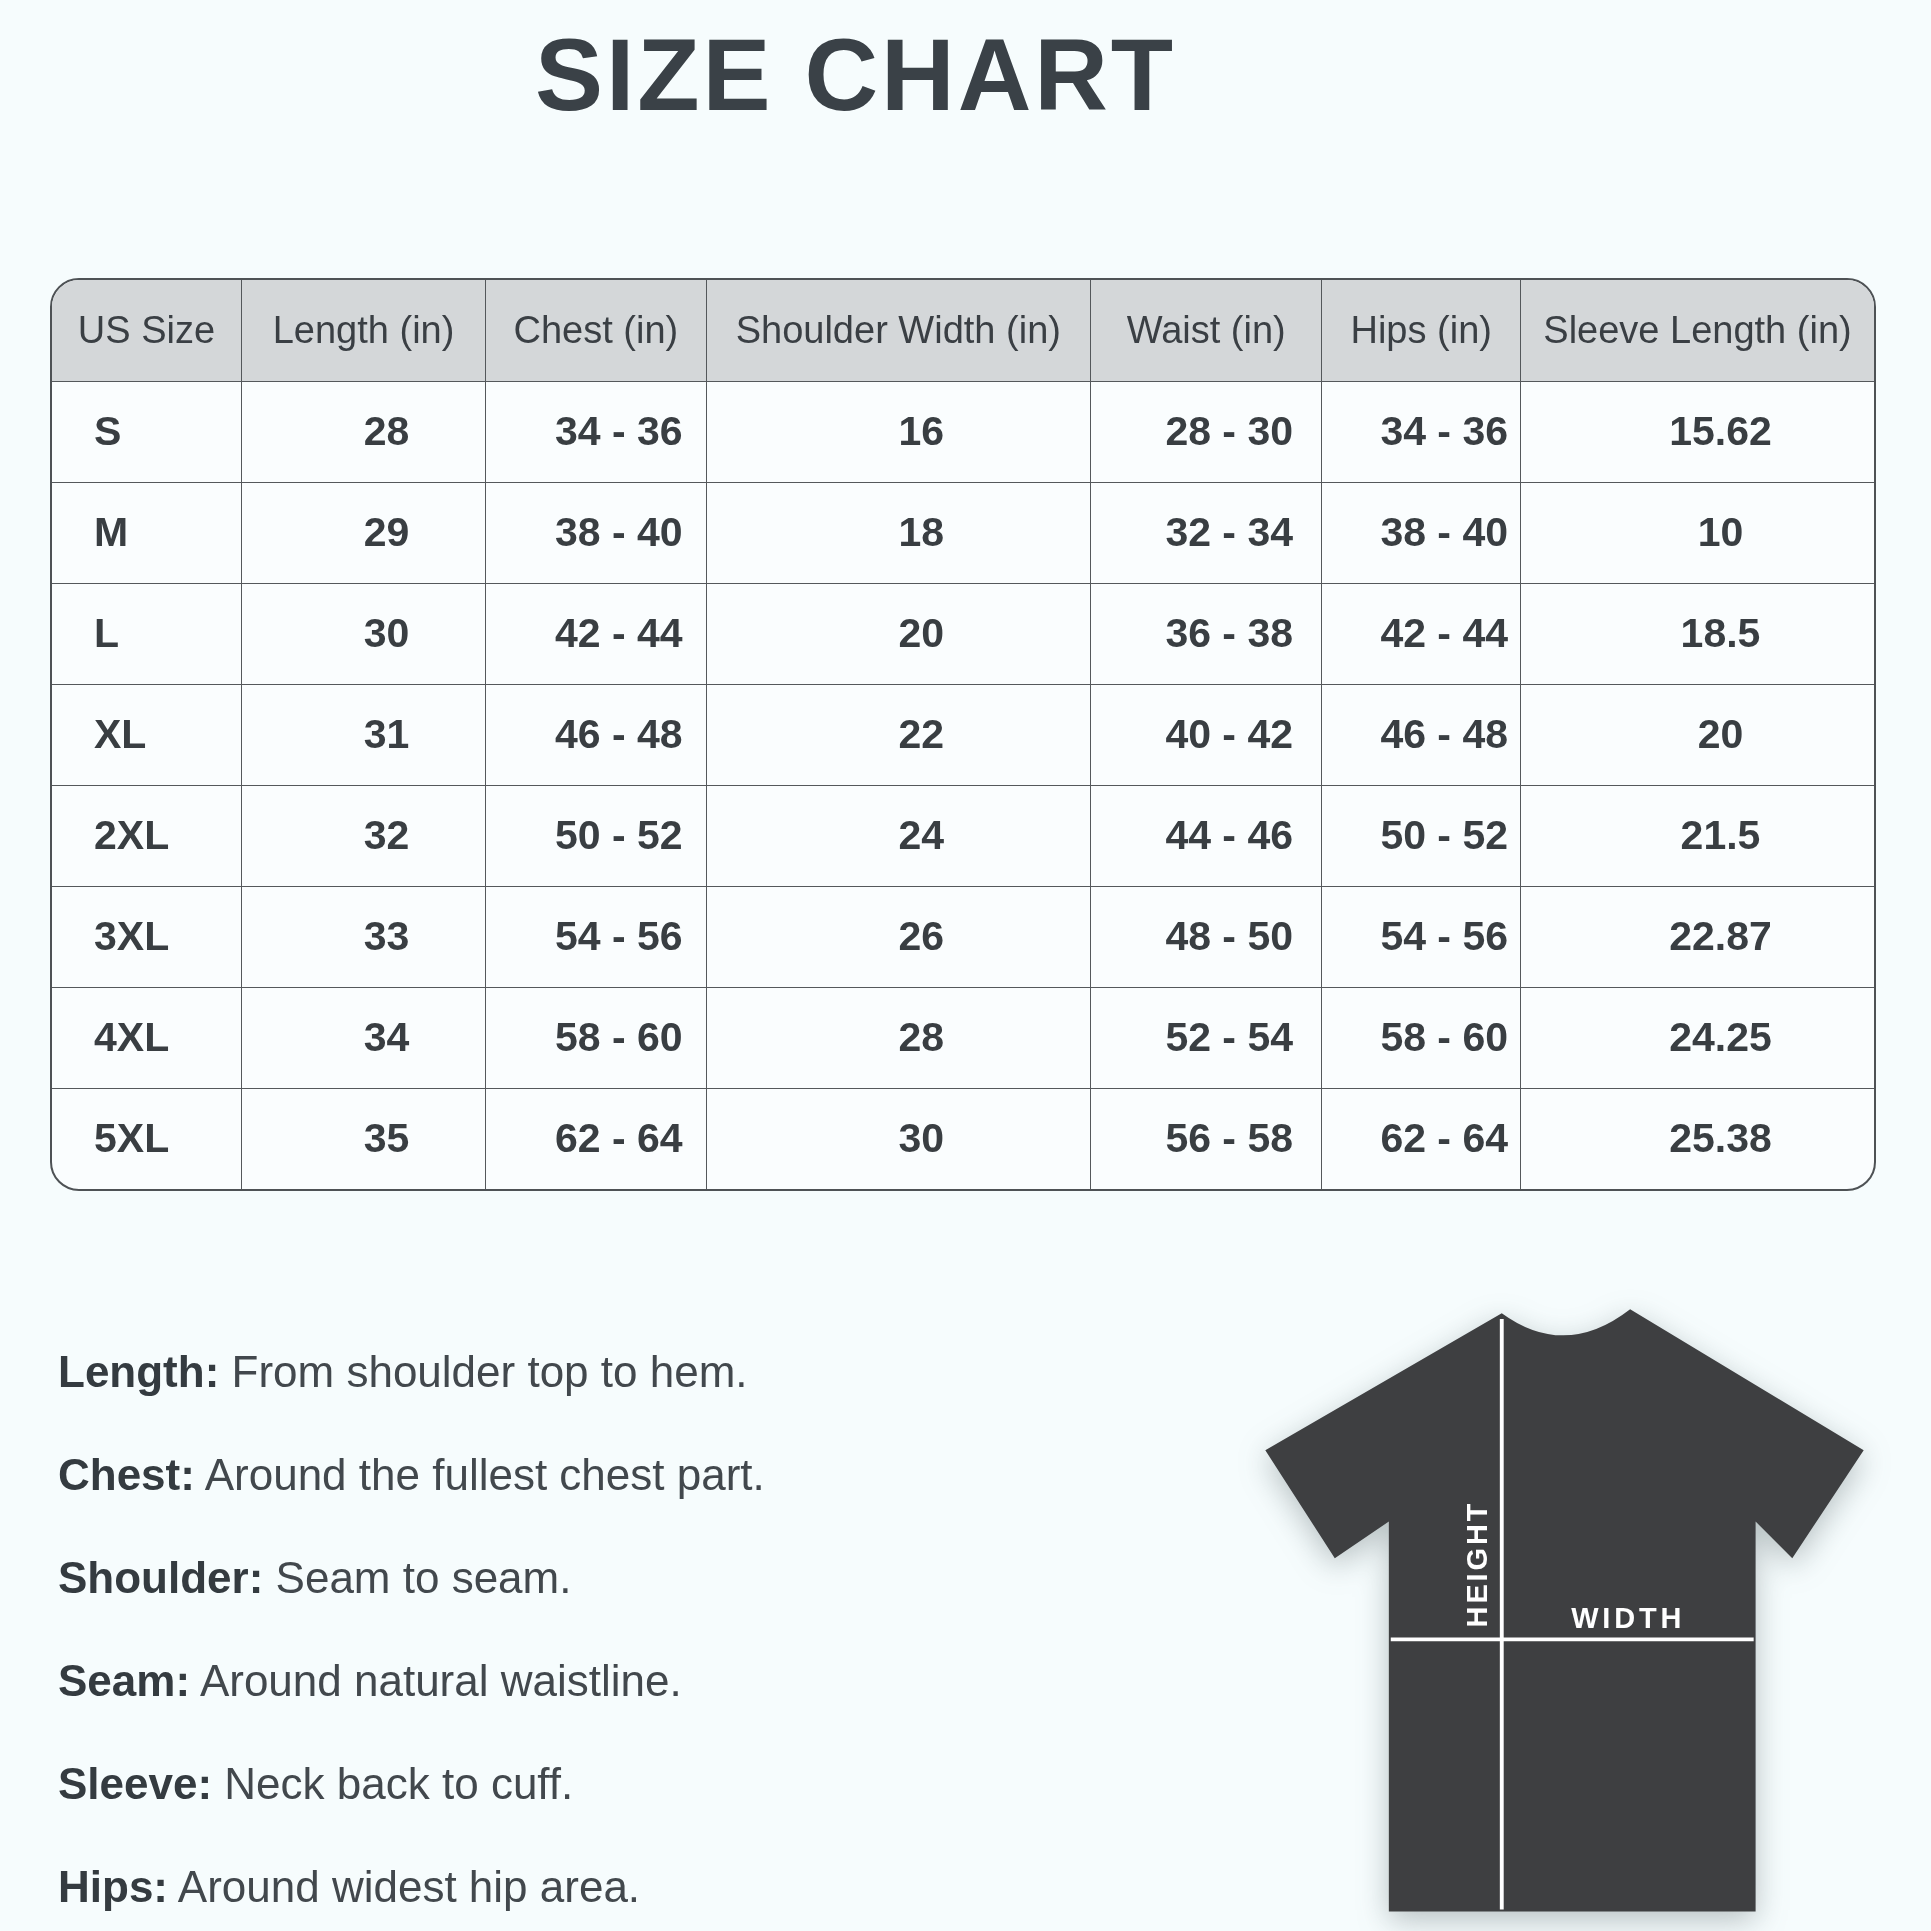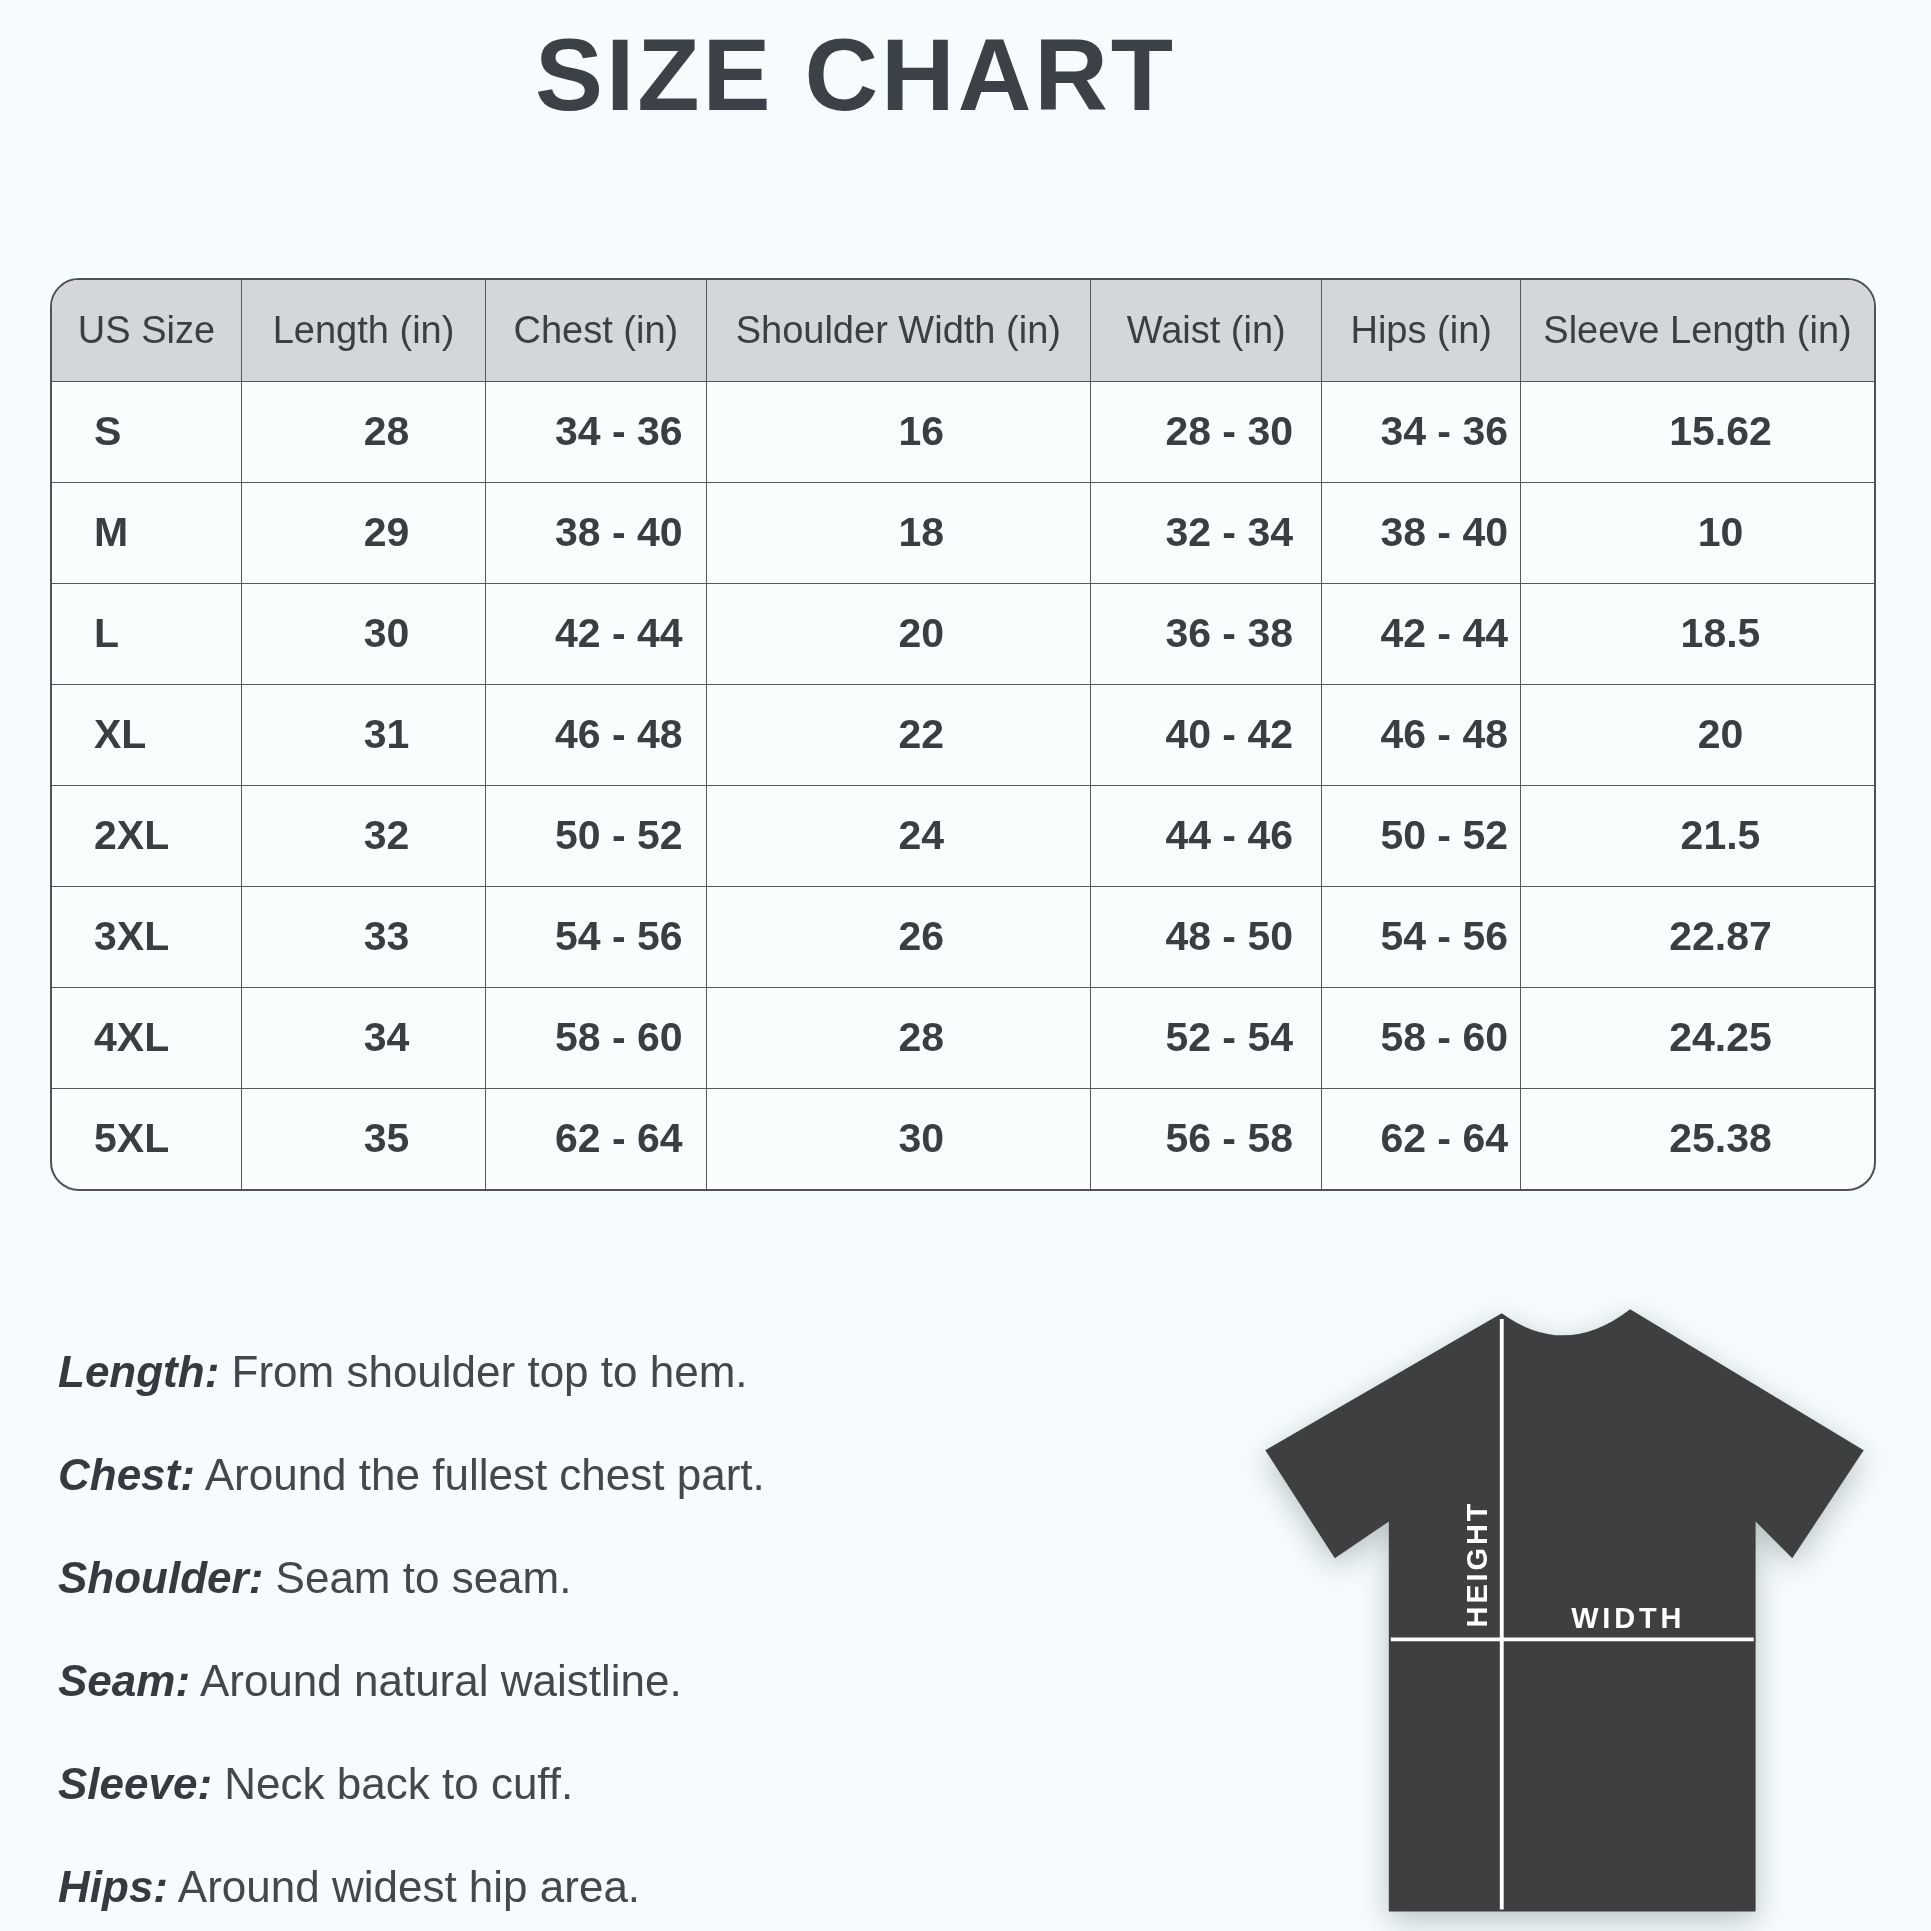--- a/index.html
+++ b/index.html
@@ -68,21 +68,21 @@
   .col-shoulder{width:21.1%;}
   .col-waist{width:12.7%;}
   .col-hips{width:10.9%;}
   .col-sleeve{width:19.4%;}
 
   .defs{
     position:absolute;left:58px;top:1348px;
     display:flex;flex-direction:column;gap:55px;
     font-size:44px;line-height:48px;color:var(--desc);
   }
-  .def-label{font-weight:bold;color:var(--desc-label);font-style:italic;}
+  .def-label{font-weight:bold;color:var(--desc-label);}
   .def-text{font-weight:normal;}
 
   .tshirt-svg{
     position:absolute;left:1246px;top:1284px;
     width:637px;height:647px;
     filter:drop-shadow(0 9.7px 15.4px rgba(70,85,90,0.35));
   }
   .tshirt-svg text{
     fill:var(--line);font-family:"Liberation Sans","DejaVu Sans",sans-serif;
     font-weight:bold;font-size:30px;

